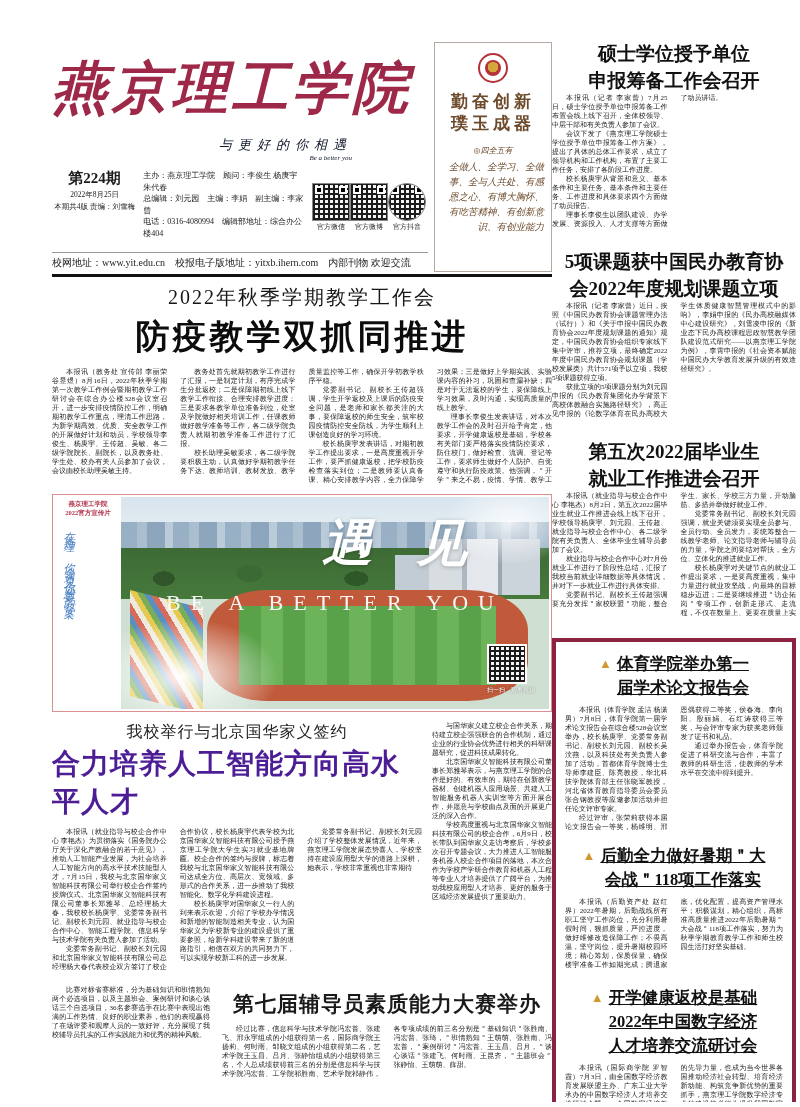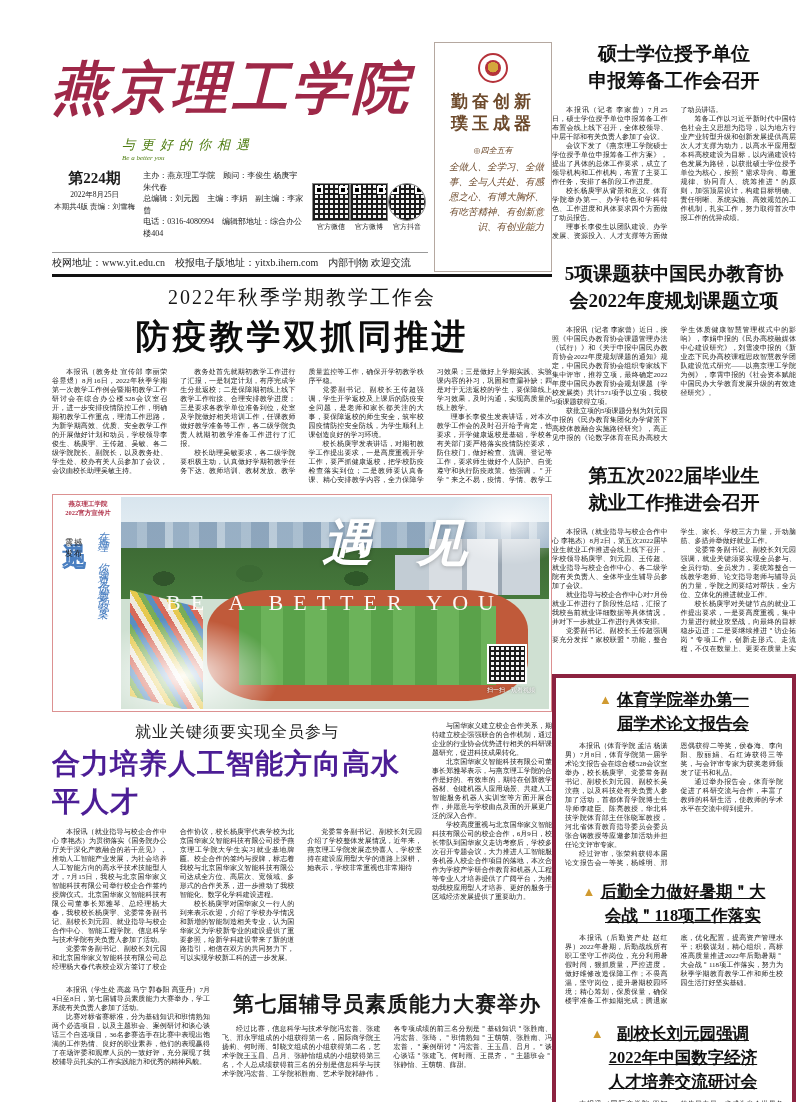--- a/index.html
+++ b/index.html
@@ -10,21 +10,21 @@
   .left  { position:absolute; left:52px;  top:42px; width:500px; height:1060px; overflow:hidden; }
   .right { position:absolute; left:552px; top:40px; width:244px; height:1062px; overflow:hidden; }
 
   .pre { white-space:pre-line; }
 
   
   .mast-top { display:flex; gap:6px; }
   .mast-left { width:376px; }
   .paper-title { font-size:56px; font-weight:bold; font-style:italic; letter-spacing:4px;
                  color:#9e2848; line-height:92px; white-space:nowrap; }
-  .slogan-wrap { width:230px; margin:2px 0 6px 70px; text-align:left; color:#4d7c0f; }
+  .slogan-wrap { width:230px; margin:2px 0 6px 70px; text-align:right; color:#0f172a; }
   .slogan-cn { font-size:13px; font-style:italic; letter-spacing:6px; }
   .slogan-en { font-size:7px; font-style:italic; }
   .info-row { display:flex; align-items:stretch; gap:6px; margin-top:2px; }
   .issue-box { width:88px; text-align:center; padding-top:1px; }
   .issue-no { font-size:15px; font-weight:bold; }
   .issue-date,.issue-edition { font-size:7.5px; color:#222; margin-top:2px; }
   .info-lines { width:166px; font-size:8px; line-height:11.5px; padding-top:2px; }
   .qr-group { flex:1; display:flex; padding:16px 2px; }
   .qr-item { width:38px; text-align:center; }
   .qr { width:36px; height:36px; margin:0 auto;
@@ -125,21 +125,21 @@
   .coun-head { text-align:center; font-size:21px; font-weight:bold; letter-spacing:1px;
                font-family:"DejaVu Sans","Liberation Sans",sans-serif; margin:4px 0 7px; }
   .coun-body { columns:2; height:62px; }
 
   
   .upower { margin-top:10px; }
   .up-head { text-align:center; font-size:23px; font-weight:bold; letter-spacing:1px; color:#0c0c0c; margin-bottom:8px; }
 
   
   .r-head { text-align:center; font-size:19px; font-weight:bold; line-height:27px; color:#111; }
-  .r-body { columns:2; margin-top:12px; }
+  .r-body { columns:2; margin-top:0; }
   .rb1 { height:142px; }
   .rb2 { height:122px; }
   .rb3 { height:134px; }
   .r-a2 { margin-top:12px; }
   .r-a3 { margin-top:14px; }
 
   .r-box { margin-top:12px; border:4px solid #8c2240; padding:10px 9px; }
   .b-head { display:flex; justify-content:center; gap:5px; margin-bottom:6px; }
   .b-head .tri { color:#d09a30; font-size:13px; line-height:24px; }
   .b-head .txt { text-align:center; font-size:16.5px; font-weight:bold; line-height:24px; color:#111;text-decoration:underline; }
@@ -218,24 +218,20 @@
           <p>理事长李俊生发表讲话，对本次教学工作会的及时召开给予肯定，他要求，开学健康返校是基础，学校各有关部门要严格落实疫情防控要求，防住校门，做好检查、流调、登记等工作，要求师生做好个人防护、自觉遵守和执行防疫政策。他强调，＂开学＂来之不易，疫情、学情、教学工作多且复杂，疏解学生情绪也是疫情防控工作的重要内容，相关工作一定要细致、服务保障要到位，让学生安心、安全回校。他指出，开学后，学校将尽最大努力尽快恢复线下教学，高质量地满足学生的上课要求，同时希望所有教师认真反思疫情对教育教学工作带来的挑战，主动提升自身工作水平。</p>
         </div>
     </section>
 
     <section class="banner">
       <div class="banner-in">
         <div class="banner-side">
           <div class="promo-label pre">燕京理工学院
 2022官方宣传片</div>
           <div class="side-cols">
-            <div class="side-a">
-              <div class="big-yujian">遇见</div>
-              <div class="release">震撼发布</div>
-            </div>
             <div class="vert-script">在燕理，你会遇见你想要的答案</div>
           </div>
         </div>
         <div class="banner-photo">
           <div class="ph-sky"></div>
           <div class="ph-skyline"></div>
           <div class="ph-trees"></div>
           <div class="ph-bld"></div>
           <div class="ph-track">
             <div class="ph-pitch"></div>
@@ -248,39 +244,38 @@
           <div class="ph-qr-wrap">
             <div class="ph-qr"></div>
             <div class="ph-qr-cap">扫一扫，观看视频</div>
           </div>
         </div>
       </div>
     </section>
 
     <section class="partnership">
       <div class="part-main">
-        <div class="part-kicker">就业关键须要实现全员参与</div>
+        <div class="part-kicker">我校举行与北京国华家义签约</div>
         <h2 class="part-head">合力培养人工智能方向高水平人才</h2>
         <div class="part-body cols body-text">
             <p>本报讯（就业指导与校企合作中心 李艳杰）为贯彻落实《国务院办公厅关于深化产教融合的若干意见》，推动人工智能产业发展，为社会培养人工智能方向的高水平技术技能型人才，7月15日，我校与北京国华家义智能科技有限公司举行校企合作签约授牌仪式。北京国华家义智能科技有限公司董事长郑雅琴、总经理杨大春，我校校长杨庚宇、党委常务副书记、副校长刘元园、就业指导与校企合作中心、智能工程学院、信息科学与技术学院有关负责人参加了活动。</p>
             <p>党委常务副书记、副校长刘元园和北京国华家义智能科技有限公司总经理杨大春代表校企双方签订了校企合作协议，校长杨庚宇代表学校为北京国华家义智能科技有限公司授予燕京理工学院大学生实习就业基地牌匾。校企合作的签约与授牌，标志着我校与北京国华家义智能科技有限公司达成全方位、高层次、宽领域、多形式的合作关系，进一步推动了我校智能化、数字化学科建设进程。</p>
             <p>校长杨庚宇对国华家义一行人的到来表示欢迎，介绍了学校办学情况和新增的智能制造相关专业，认为国华家义为学校新专业的建设提供了重要参照，给新学科建设带来了新的道路指引，相信在双方的共同努力下，可以实现学校新工科的进一步发展。</p>
             <p>党委常务副书记、副校长刘元园介绍了学校整体发展情况，近年来，燕京理工学院发展态势喜人，学校坚持在建设应用型大学的道路上深耕，她表示，学校非常重视也非常期待</p>
           </div>
       </div>
       <div class="part-tail body-text">
           <p>与国华家义建立校企合作关系，期待建立校企强强联合的合作机制，通过企业的行业协会优势进行相关的科研课题研究，促进科技成果转化。</p>
           <p>北京国华家义智能科技有限公司董事长郑雅琴表示，与燕京理工学院的合作是好的、有效率的，期待在创新教学器材、创建机器人应用场景、共建人工智能服务机器人实训室等方面开展合作，并愿意与学校由点及面的开展更广泛的深入合作。</p>
           <p>学校高度重视与北京国华家义智能科技有限公司的校企合作，6月9日，校长带队到国华家义走访考察后，学校多次召开专题会议，大力推进人工智能服务机器人校企合作项目的落地，本次合作为学校产学研合作教育和机器人工程等专业人才培养提供了广阔平台，为推动我校应用型人才培养、更好的服务于区域经济发展提供了重要助力。</p>
         </div>
     </section>
 
     <section class="row-c">
       <div class="stud body-text">
-          <p>本报讯（学生处 高蕊 马宁 郭春阳 高亚丹）7月4日至8日，第七届辅导员素质能力大赛举办，学工系统有关负责人参加了活动。</p>
           <p>比赛对标省赛标准，分为基础知识和班情熟知两个必选项目，以及主题班会、案例研讨和谈心谈话三个自选项目，36名参赛选手在比赛中表现出饱满的工作热情、良好的职业素养，他们的表现赢得了在场评委和观摩人员的一致好评，充分展现了我校辅导员扎实的工作实践能力和优秀的精神风貌。</p>
         </div>
       <div class="counselor">
         <h2 class="coun-head">第七届辅导员素质能力大赛举办</h2>
         <div class="coun-body cols body-text">
             <p>经过比赛，信息科学与技术学院冯宏普、张建飞、邢永宇组成的小组获得第一名，国际商学院王扬莉、何时雨、邹晓文组成的小组获得第二名，艺术学院王玉昌、吕月、张静怡组成的小组获得第三名，个人总成绩获得前三名的分别是信息科学与技术学院冯宏普、工学院祁胜南、艺术学院祁静伟，各专项成绩的前三名分别是＂基础知识＂张胜南、冯宏普、张琦，＂班情熟知＂王萌萌、张胜南、冯宏普，＂案例研讨＂冯宏普、王玉昌、吕月，＂谈心谈话＂张建飞、何时雨、王昆齐，＂主题班会＂张静怡、王萌萌、薛甜。</p>
           </div>
       </div>
     </section>
 
@@ -291,23 +286,22 @@
   </div>
 
   <aside class="right">
 
     <article>
       <h2 class="r-head pre">硕士学位授予单位
 申报筹备工作会召开</h2>
       <div class="r-body rb1 cols body-text">
           <p>本报讯（记者 李家曾）7月25日，硕士学位授予单位申报筹备工作布置会线上线下召开，全体校领导、中层干部和有关负责人参加了会议。</p>
           <p>会议下发了《燕京理工学院硕士学位授予单位申报筹备工作方案》，提出了具体的总体工作要求，成立了领导机构和工作机构，布置了主要工作任务，安排了各阶段工作进度。</p>
-          <p>校长杨庚宇从背景和意义、体育学院举办第一、办学特色和学科特色、工作进度和具体要求四个方面做了动员报告。</p>
+          <p>校长杨庚宇从背景和意义、基本条件和主要任务、基本条件和主要任务、工作进度和具体要求四个方面做了动员报告。</p>
           <p>理事长李俊生以团队建设、办学发展、资源投入、人才支撑等方面做了动员讲话。</p>
-          <p>筹备工作以习近平新时代中国特色社会主义思想为指导，以为地方行业产业转型升级和创新发展提供高层次人才支撑为动力，以高水平应用型本科高校建设为目标，以内涵建设特色发展为路径，以获批硕士学位授予单位为核心，按照＂需求导向、尊重规律、协同育人、统筹推进＂的原则，加强顶层设计，构建目标明确、责任明晰、系统实施、高效规范的工作机制，扎实工作，努力取得首次申报工作的优异成绩。</p>
         </div>
     </article>
 
     <article class="r-a2">
       <h2 class="r-head pre">5项课题获中国民办教育协
 会2022年度规划课题立项</h2>
       <div class="r-body rb2 cols body-text">
           <p>本报讯（记者 李家曾）近日，按照《中国民办教育协会课题管理办法（试行）》和《关于申报中国民办教育协会2022年度规划课题的通知》规定，中国民办教育协会组织专家线下集中评审，推荐立项，最终确定2022年度中国民办教育协会规划课题（学校发展类）共计571项予以立项，我校5项课题获得立项。</p>
           <p>获批立项的5项课题分别为刘元园申报的《民办教育集团化办学背景下高校体教融合实施路径研究》，高正见申报的《论数字体育在民办高校大学生体质健康智慧管理模式中的影响》，李娟申报的《民办高校融媒体中心建设研究》，刘雪凌申报的《新业态下民办高校课程思政智慧教学团队建设范式研究——以燕京理工学院为例》，李霄申报的《社会资本赋能中国民办大学教育发展升级的有效途径研究》。</p>
         </div>
@@ -346,21 +340,21 @@
 会战＂118项工作落实</span>
         </div>
         <div class="b-body bb2 cols body-text">
             <p>本报讯（后勤资产处 赵红界）2022年暑期，后勤战线所有职工坚守工作岗位，充分利用暑假时间，狠抓质量，严控进度，做好维修改造保障工作；不畏高温，坚守岗位，提升暑期校园环境；精心筹划，保质保量，确保楼宇准备工作如期完成；腾退家底，优化配置，提高资产管理水平；积极谋划，精心组织，高标准高质量推进2022年后勤暑期＂大会战＂118项工作落实，努力为秋季学期教育教学工作和师生校园生活打好坚实基础。</p>
           </div>
       </article>
 
       <article class="b-gap">
         <div class="b-head">
           <span class="tri">▲</span>
-          <span class="txt pre">副校长刘元园强调
+          <span class="txt pre">开学健康返校是基础
 2022年中国数字经济
 人才培养交流研讨会</span>
         </div>
         <div class="b-body bb3 cols body-text">
             <p>本报讯（国际商学院 罗智霞）7月3日，由全国数字经济教育发展联盟主办、广东工业大学承办的中国数字经济人才培养交流研讨会暨2022全国数字经济教育发展联盟交流会线上举办，燕京理工学院作为第一届联盟成员，数字经济教研室教师受邀参加了线上有关活动。</p>
             <p>会后，数字经济教研室全体教师就会议学习内容进行了深入回顾和研讨，老师们认为，数字经济已经成为引领经济社会发展的先导力量，也成为当今世界各国推动经济社会转型、培育经济新动能、构筑竞争新优势的重要抓手，燕京理工学院数字经济专业的建设势必能为提升我国数字经济人才培养水平、培育数字经济高质量发展人才和推动我国数字经济健康发展做出贡献，此次会议也为今后开展专业建设、课题申请、教材编写等工作进一步明确了方向。</p>
           </div>
       </article>
     </div>
   </aside>

